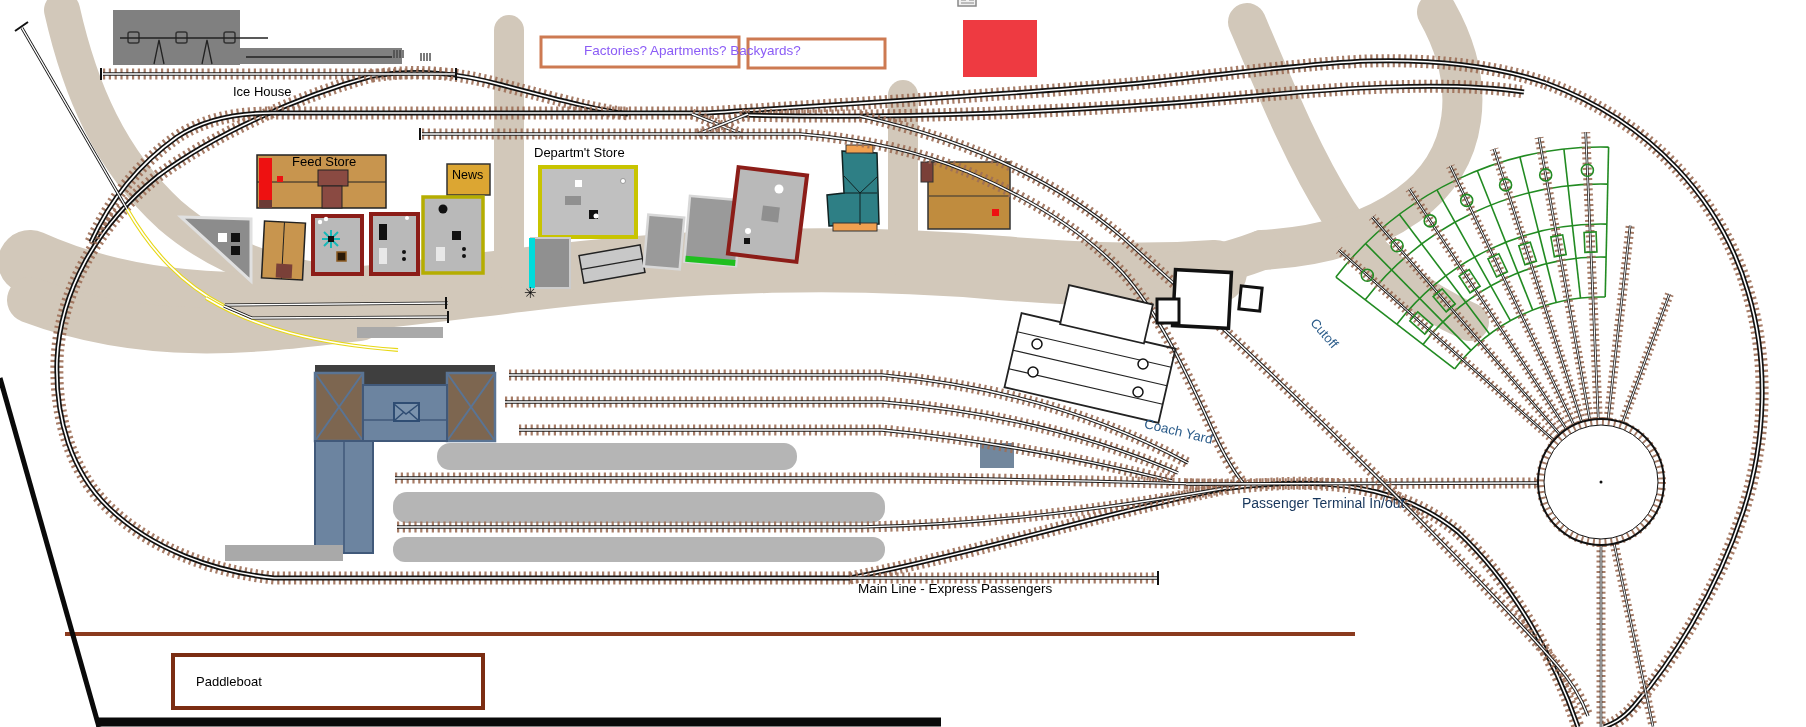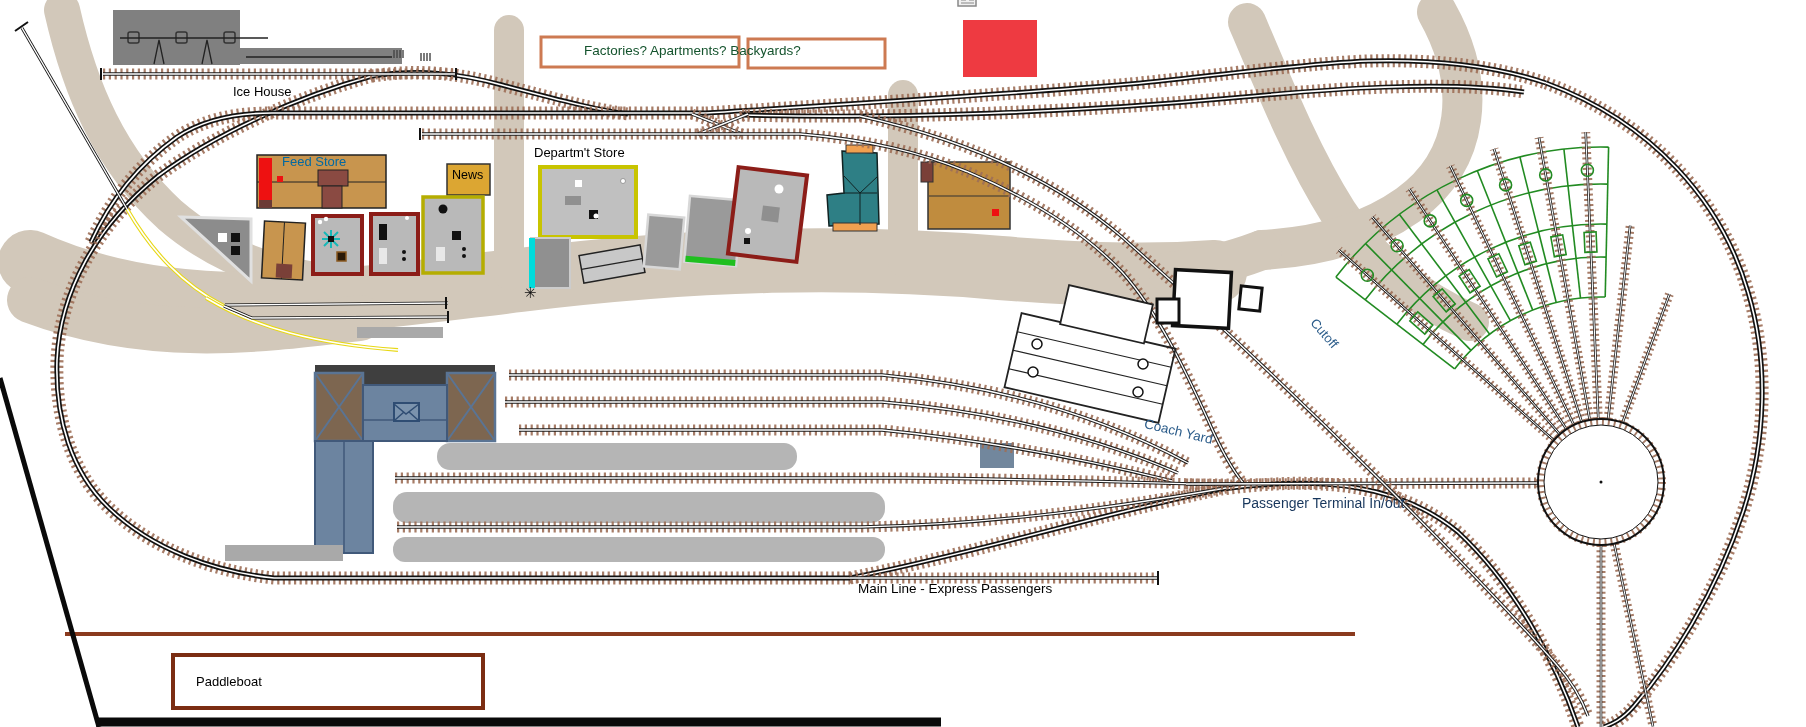--- a/index.html
+++ b/index.html
@@ -258,22 +258,22 @@
       <circle cx="1033" cy="372" r="5" fill="#fff" stroke="#111" stroke-width="1.5"></circle>
       <circle cx="1143" cy="364" r="5" fill="#fff" stroke="#111" stroke-width="1.5"></circle>
       <circle cx="1138" cy="392" r="5" fill="#fff" stroke="#111" stroke-width="1.5"></circle>
       <rect x="1174" y="271" width="56" height="56" fill="#fff" stroke="#111" stroke-width="3.5" transform="rotate(3 1202 299)"></rect>
       <rect x="1157" y="299" width="22" height="24" fill="#fff" stroke="#111" stroke-width="3"></rect>
       <rect x="1240" y="287" width="21" height="23" fill="#fff" stroke="#111" stroke-width="3" transform="rotate(6 1250.5 298.5)"></rect>
       <path d="M 446,297 L 446,309 M 448,311 L 448,323 M 1158,571 L 1158,585 M 101,68 L 101,80 M 456,68 L 456,80 M 420,128 L 420,140 M 15,31 L 28,22" fill="none" stroke="#111" stroke-width="2"></path>
     </svg>
 
   <div class="lbl" style="left:233px;top:85px;font-size:13px;color:#000;text-align:center;">Ice House</div>
-  <div class="lbl" style="left:282px;top:155px;font-size:13px;color:#0369a1;">Feed Store</div>
+  <div class="lbl" style="left:292px;top:155px;font-size:13px;color:#000000;">Feed Store</div>
   <div class="lbl" style="left:452px;top:169px;font-size:12.5px;color:#000;">News</div>
   <div class="lbl" style="left:534px;top:146px;font-size:13px;color:#000000;">Departm't Store</div>
-  <div class="lbl" style="left:584px;top:44px;font-size:13.5px;color:#14532d;">Factories? Apartments? Backyards?</div>
+  <div class="lbl" style="left:584px;top:44px;font-size:13.5px;color:#8b5cf6;">Factories? Apartments? Backyards?</div>
   <div class="lbl" style="left:1318px;top:316px;font-size:13px;color:#2b5c8a;transform:rotate(49deg);transform-origin:left top;">Cutoff</div>
   <div class="lbl" style="left:1146px;top:417px;font-size:13.5px;color:#2b5c8a;transform:rotate(13.5deg);transform-origin:left top;">Coach Yard</div>
   <div class="lbl" style="left:1242px;top:496px;font-size:14px;color:#17365c;">Passenger Terminal In/out</div>
   <div class="lbl" style="left:858px;top:582px;font-size:13.5px;color:#000000;">Main Line - Express Passengers</div>
   <div class="lbl" style="left:196px;top:675px;font-size:13px;color:#000;text-align:right;">Paddleboat</div>
 </div>
 
 </body></html>

